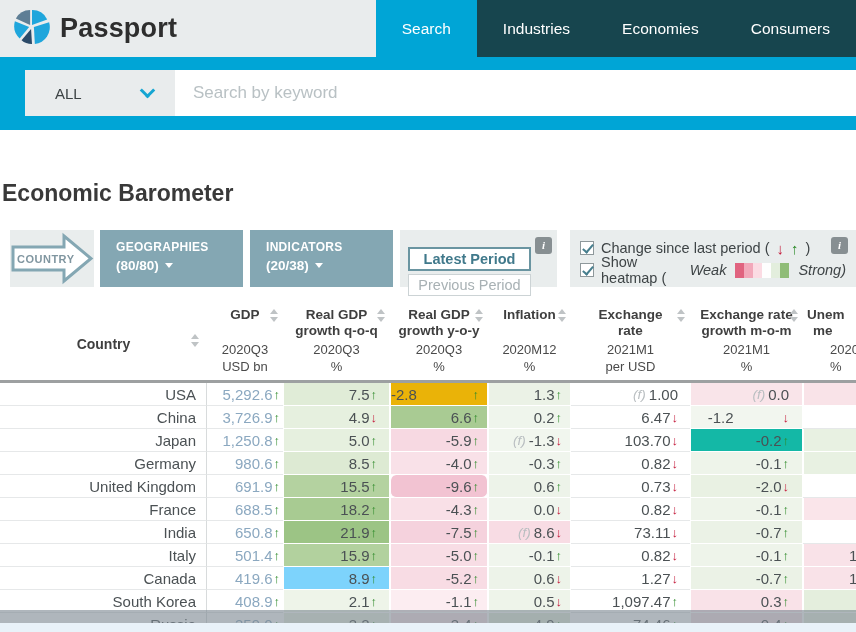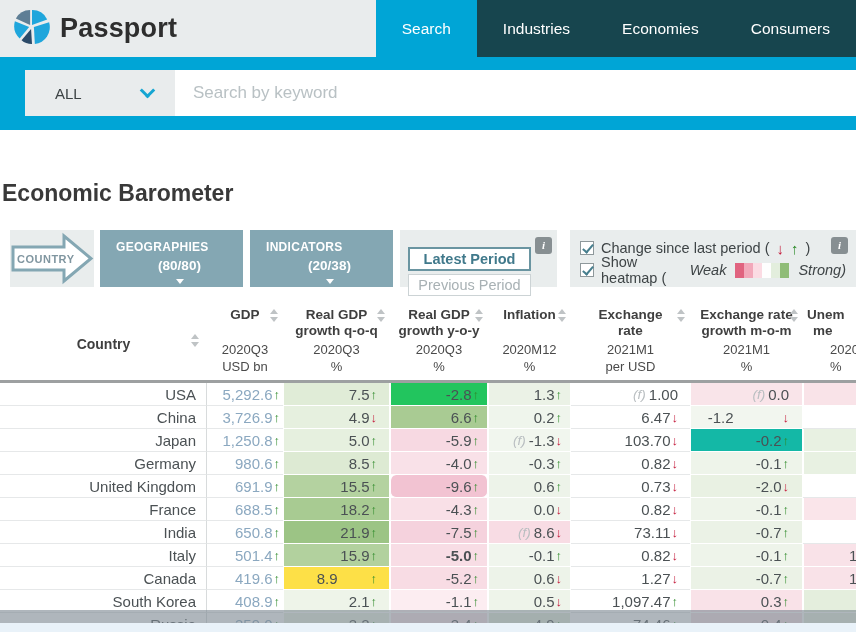--- a/index.html
+++ b/index.html
@@ -23,21 +23,21 @@
   .sinput::placeholder { color:#b9c1c4; }
 
   
   .title { margin:50px 0 0 2px; font-size:23px; font-weight:700; color:#393939; }
 
   
   .controls { display:flex; margin:23px 0 0 10px; height:57px; }
   .country-panel { width:84px; background:#e9eded; position:relative; margin-right:6px; }
   .ctl-btn { width:143px; background:#84a7b3; color:#fff; padding:10px 0 0 16px; margin-right:7px; cursor:pointer; }
   .ctl-btn .t1 { font-size:12px; font-weight:700; letter-spacing:.3px; }
-  .ctl-btn .t2 { font-size:13.5px; font-weight:700; margin-top:4px; display:flex; align-items:center; gap:6px;flex-direction:column; }
+  .ctl-btn .t2 { font-size:13.5px; font-weight:700; margin-top:4px; display:flex; align-items:center; gap:6px; }
   .caret { width:0; height:0; border-left:4px solid transparent; border-right:4px solid transparent; border-top:5px solid #fff; }
   .period-panel { width:157px; background:#e9eded; position:relative; padding:17px 26px 0 8px; margin-right:13px; }
   .btn-latest { width:123px; height:24px; line-height:20px; text-align:center; background:#fff; border:2px solid #6a95a1; color:#40798b; font-weight:700; font-size:14.5px; cursor:pointer; }
   .btn-prev { width:123px; height:22px; line-height:20px; margin-top:3px; text-align:center; background:#fff; border:1px solid #ccd3d5; color:#a8b1b4; font-size:14.5px; cursor:pointer; }
   .info-icon { position:absolute; top:7px; width:17px; height:17px; border-radius:3px; background:#878f92; color:#fff; font-size:11px; font-weight:700; font-style:italic; font-family:"Liberation Serif", serif; text-align:center; line-height:16px; cursor:pointer; }
   .info-icon::after { content:"i"; }
   .p-info { right:5px; }
   .c-info { right:8px; }
   .check-panel { flex:1; background:#e9eded; position:relative; padding:7px 10px 0 10px; }
   .chk-row { display:flex; align-items:center; gap:7px; font-size:14.5px; color:#3e4446; height:22px; }
@@ -249,21 +249,21 @@
         <div class="tr">
           <div class="td col-country td-country">USA</div>
           <div class="td col-gdp td-gdp">
             <span class="val">5,292.6</span>
             <span class="cell-arrow up"></span>
           </div>
           <div class="td col-qoq td-qoq heat" style="background: rgb(224, 236, 215);">
             <span class="val">7.5</span>
             <span class="cell-arrow up"></span>
           </div>
-          <div class="td col-yoy td-yoy heat" style="background: #22c55e;">
+          <div class="td col-yoy td-yoy heat" style="background: #eab308; justify-content: space-between;">
             <span class="val">-2.8</span>
             <span class="cell-arrow up"></span>
           </div>
           <div class="td col-inflation td-inflation heat" style="background: rgb(235, 242, 230);">
             <span class="val">1.3</span>
             <span class="cell-arrow up"></span>
           </div>
           <div class="td col-fx td-fx">
             <span class="val-f">(f)</span>
             <span class="val">1.00</span>
@@ -461,21 +461,21 @@
         <div class="tr">
           <div class="td col-country td-country">Italy</div>
           <div class="td col-gdp td-gdp">
             <span class="val">501.4</span>
             <span class="cell-arrow up"></span>
           </div>
           <div class="td col-qoq td-qoq heat" style="background: rgb(178, 209, 158);">
             <span class="val">15.9</span>
             <span class="cell-arrow up"></span>
           </div>
-          <div class="td col-yoy td-yoy heat" style="background: rgb(248, 221, 229); font-weight: bold;">
+          <div class="td col-yoy td-yoy heat" style="background: rgb(248, 221, 229);">
             <span class="val">-5.0</span>
             <span class="cell-arrow up"></span>
           </div>
           <div class="td col-inflation td-inflation heat" style="background: rgb(240, 245, 237);">
             <span class="val">-0.1</span>
             <span class="cell-arrow up"></span>
           </div>
           <div class="td col-fx td-fx">
             <span class="val">0.82</span>
             <span class="cell-arrow down"></span>
@@ -487,21 +487,21 @@
           <div class="td col-unem td-unem heat" style="background: rgb(249, 226, 232);">
             <span class="val">1</span>
           </div>
         </div>
         <div class="tr">
           <div class="td col-country td-country">Canada</div>
           <div class="td col-gdp td-gdp">
             <span class="val">419.6</span>
             <span class="cell-arrow up"></span>
           </div>
-          <div class="td col-qoq td-qoq heat" style="background: #fde047; gap: 32px;">
+          <div class="td col-qoq td-qoq heat" style="background: #7dd3fc;">
             <span class="val">8.9</span>
             <span class="cell-arrow up"></span>
           </div>
           <div class="td col-yoy td-yoy heat" style="background: rgb(248, 220, 228);">
             <span class="val">-5.2</span>
             <span class="cell-arrow up"></span>
           </div>
           <div class="td col-inflation td-inflation heat" style="background: rgb(237, 243, 233);">
             <span class="val">0.6</span>
             <span class="cell-arrow down"></span>

